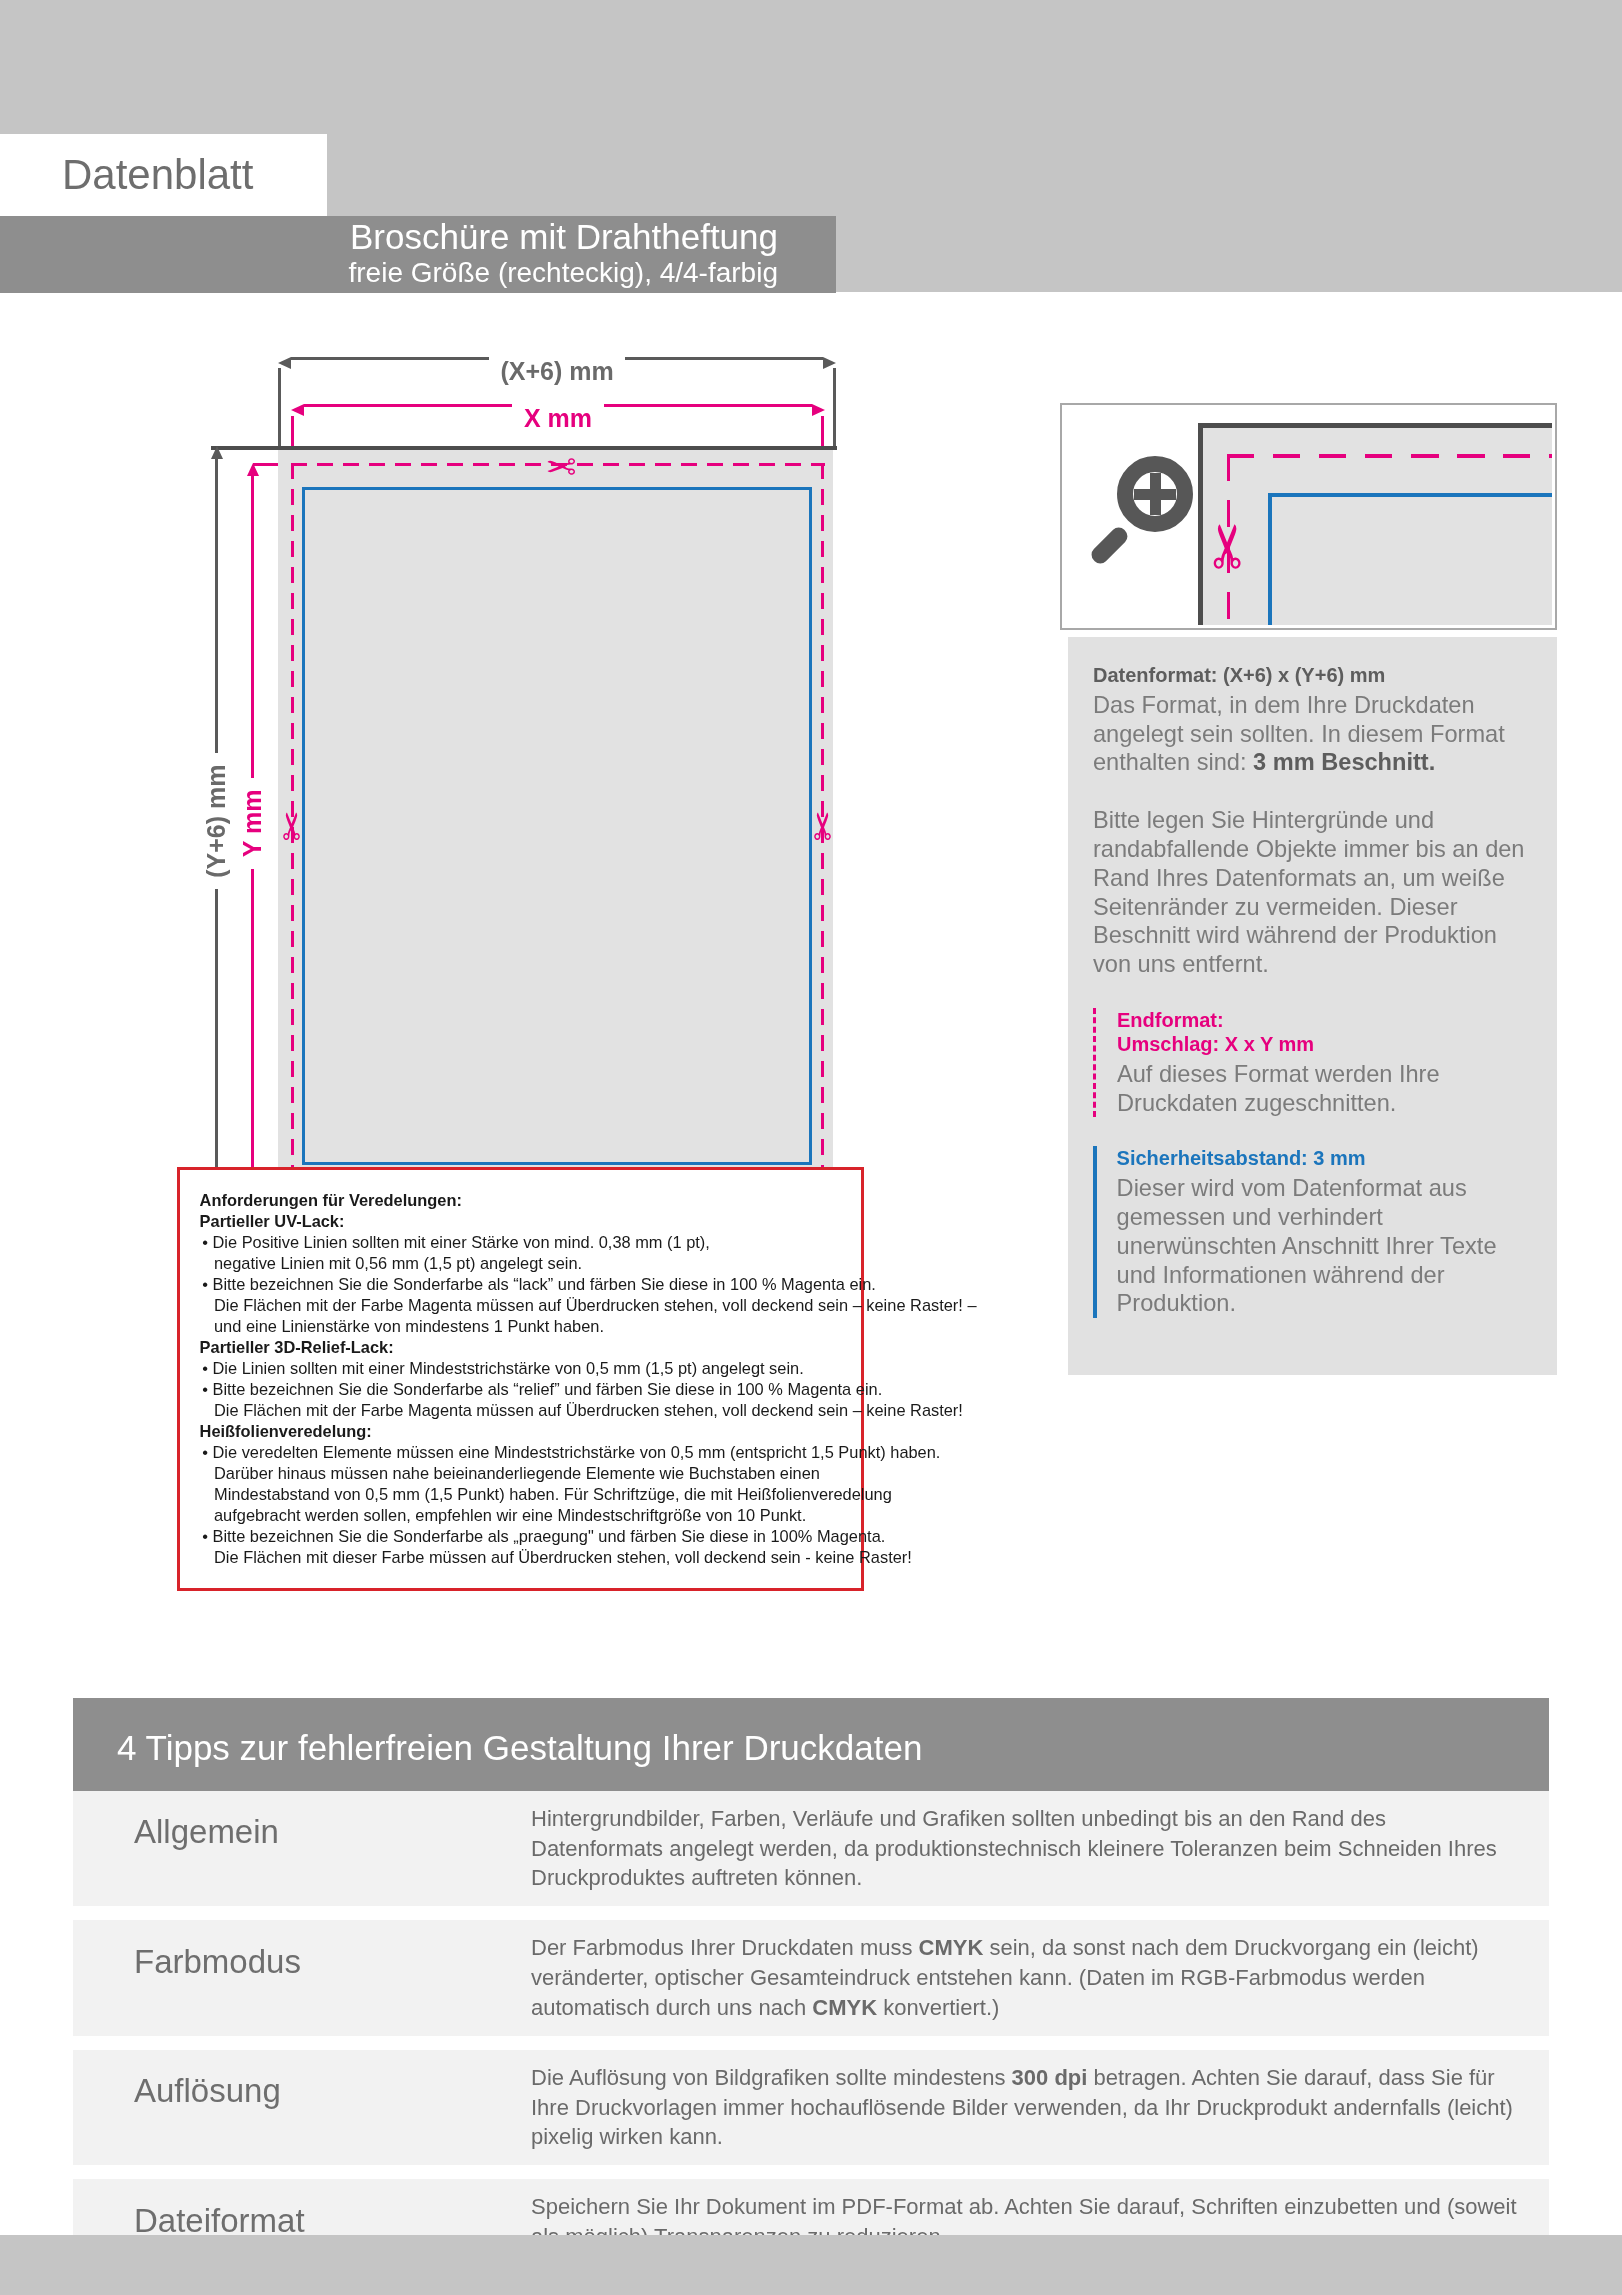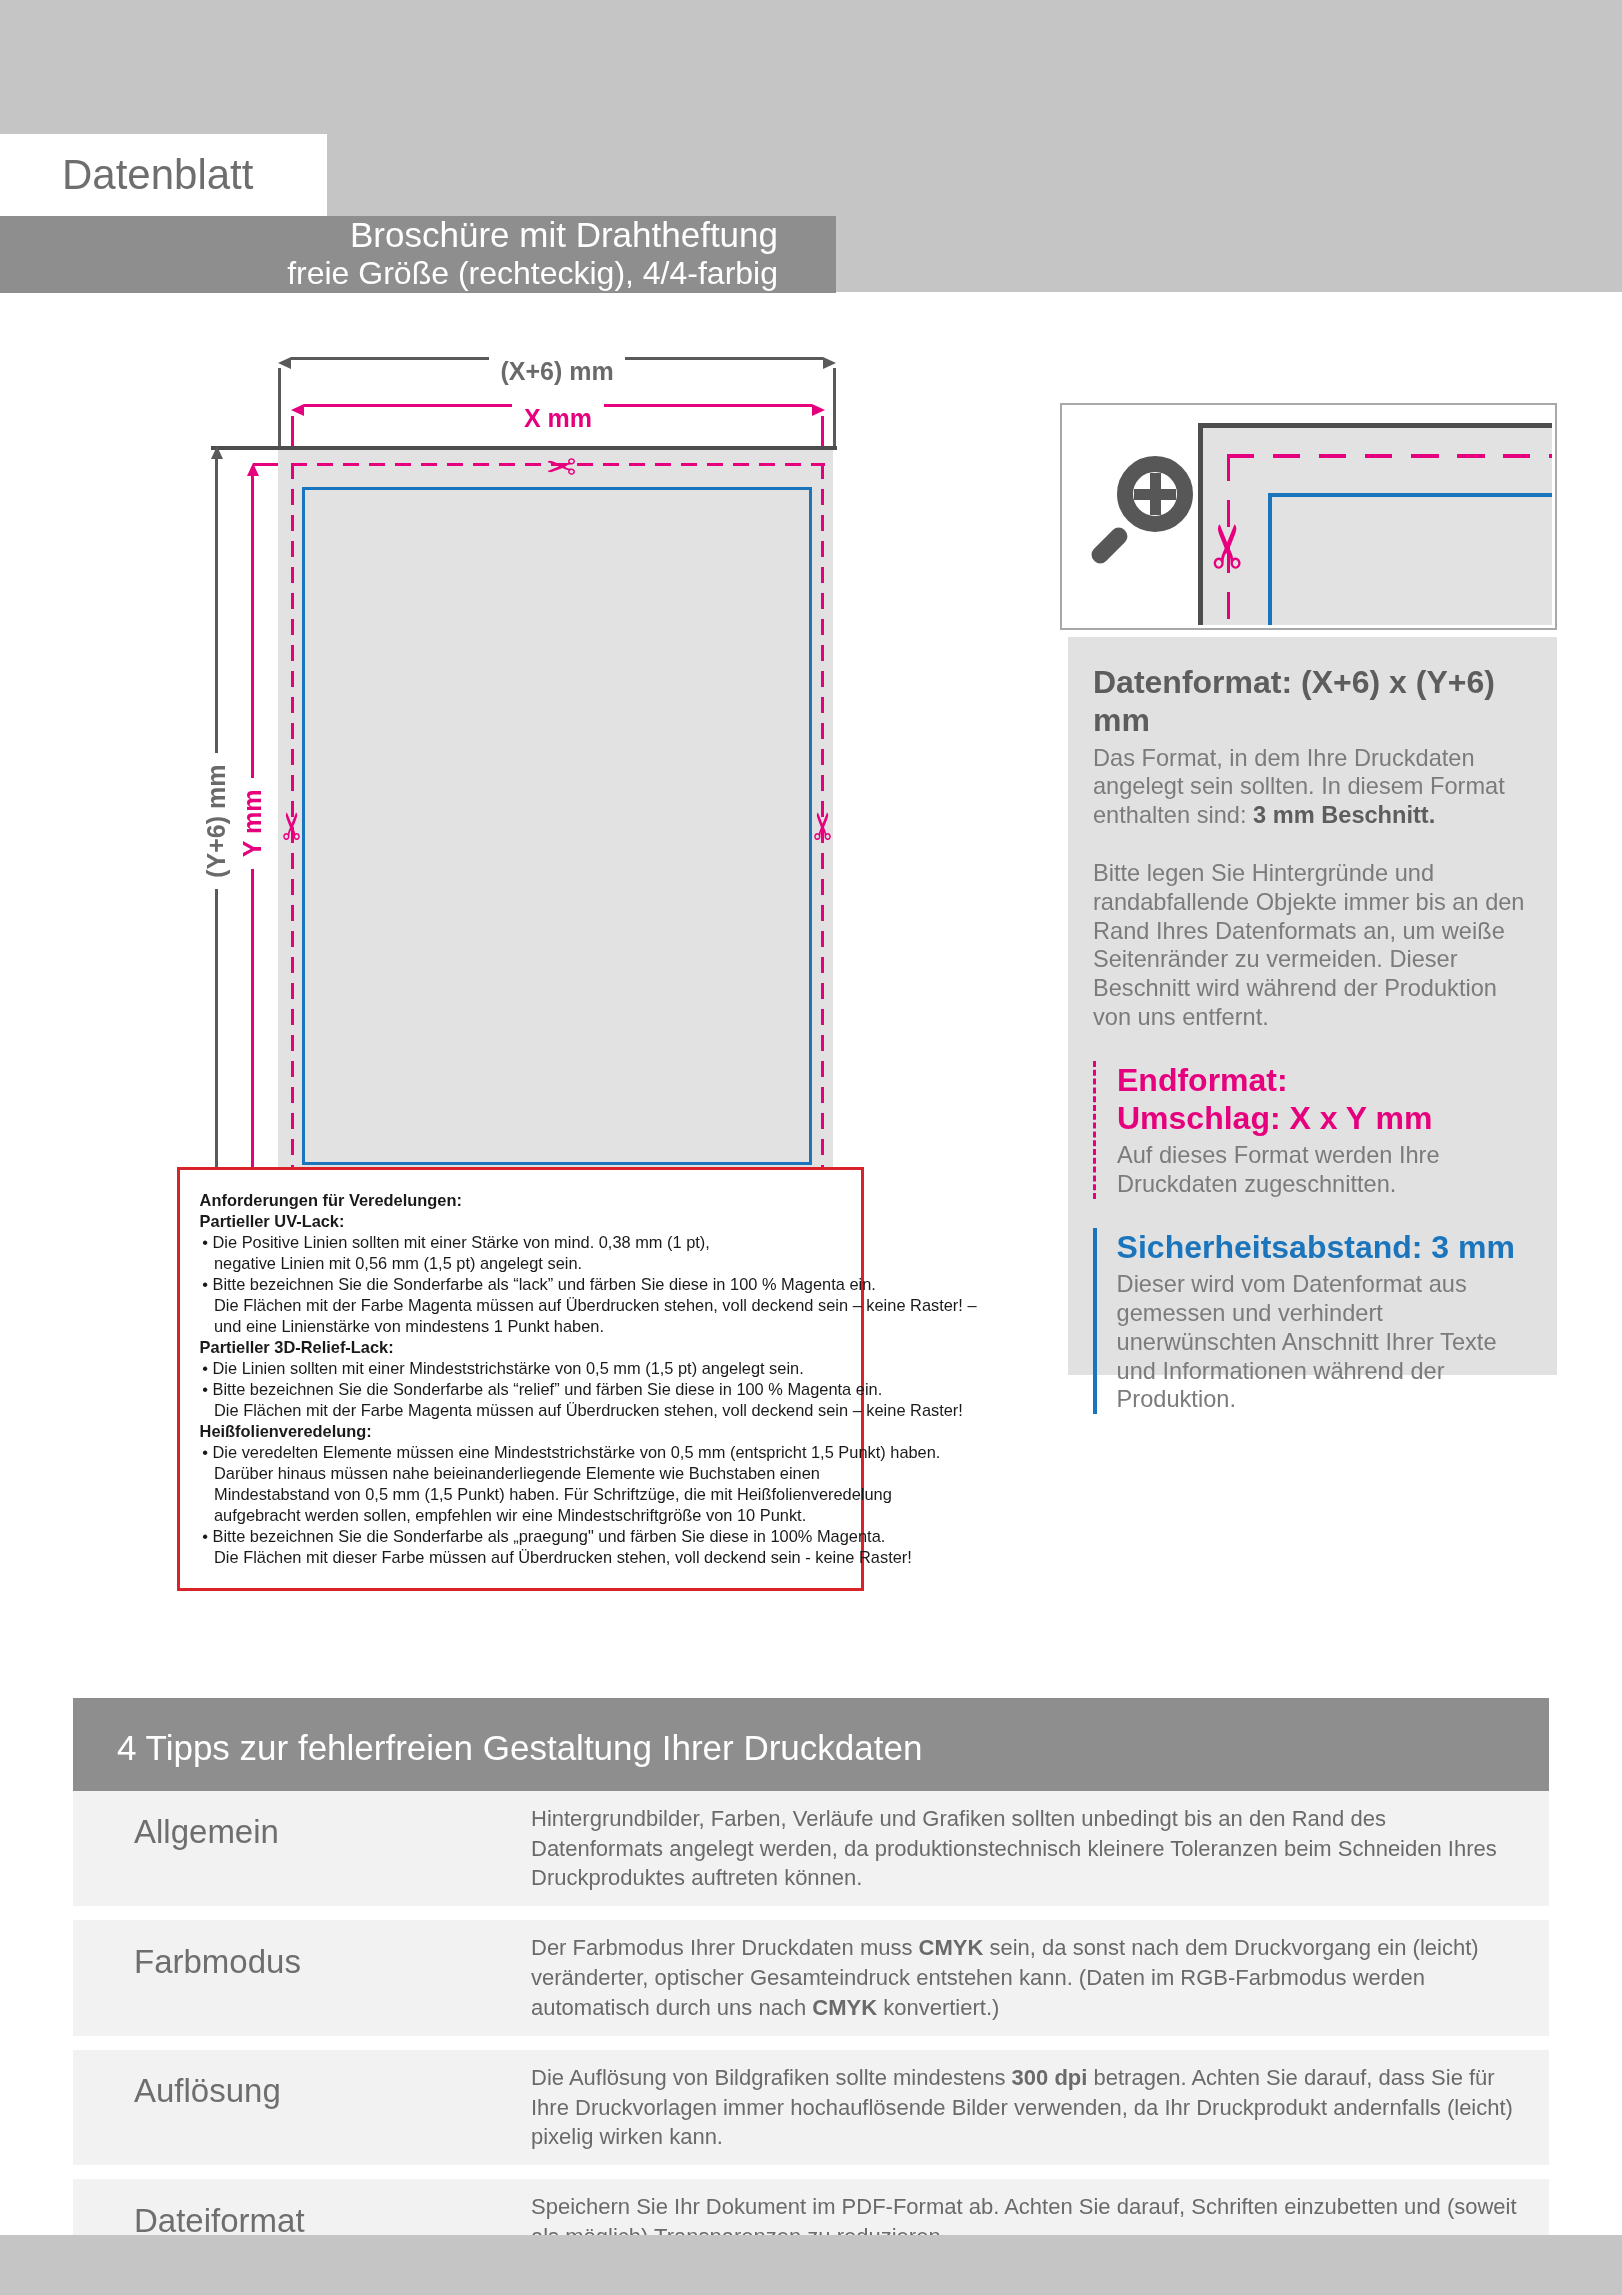--- a/index.html
+++ b/index.html
@@ -9,21 +9,21 @@
   .page { position:relative; width:1623px; height:2295px; background:#ffffff; overflow:hidden; }
 
   
   .top-band { position:absolute; left:0; top:0; width:1623px; height:292px; background:#c5c5c5; }
   .datenblatt-box { position:absolute; left:0; top:134px; width:327px; height:82px; background:#ffffff;
                     display:flex; align-items:center; padding-left:62px;text-align:right; }
   .datenblatt-box span { font-size:42px; color:#6e6e6e; }
   .banner { position:absolute; left:0; top:216px; width:836px; height:77px; background:#8e8e8e;
             display:flex; flex-direction:column; justify-content:center; align-items:flex-end; padding-right:58px; }
   .banner .title { color:#ffffff; font-size:35px; line-height:1.05; }
-  .banner .subtitle { color:#ffffff; font-size:32px; line-height:1.15; margin-top:1.3px;text-align:center; }
+  .banner .subtitle { color:#ffffff; font-size:28px; line-height:1.15; margin-top:1.3px;text-align:center; }
 
   
   .dim { position:absolute; display:flex; }
   .dim .line { flex:1; height:2.6px; }
   .dim .lbl { padding:0 11.8px; font-weight:bold; font-size:25px; white-space:nowrap; }
   .dim.gray .line { background:#5a5a5a; }
   .dim.gray .lbl { color:#6a6a6a; }
   .dim.magenta .line { background:#e6007e; }
   .dim.magenta .lbl { color:#e6007e; }
   .ah { width:0; height:0; }
@@ -79,21 +79,21 @@
   .corner .c-hdash { position:absolute; left:23.6px; top:26px; right:0; height:3.9px;
             background:repeating-linear-gradient(90deg,#e6007e 0 27.5px, transparent 27.5px 46px); }
   .corner .c-vdash { position:absolute; left:23.6px; top:26px; bottom:0; width:3.9px;
             background:repeating-linear-gradient(180deg,#e6007e 0 27.5px, transparent 27.5px 46px); }
   .corner .c-blue { position:absolute; left:65px; top:65px; right:0; bottom:0;
             border-left:4.6px solid #1b75bc; border-top:4.6px solid #1b75bc; }
   .corner .scissors { font-size:60px; }
 
   .info-panel { position:absolute; left:1068px; top:637px; width:489px; height:738px;
                 background:#e1e1e1; padding:26px 22px 0 25px; }
-  .info-panel h3 { font-size:32px; color:#5d5d5d; line-height:1.2; }
+  .info-panel h3 { font-size:20px; color:#5d5d5d; line-height:1.2; }
   .info-panel p { font-size:23.6px; color:#7b7b7b; line-height:1.22; margin-top:3.9px; }
   .info-panel .bold { font-weight:bold; color:#5d5d5d; }
   .blk { margin-top:29px; }
   .blk.endformat { border-left:3.3px dashed #e6007e; padding-left:21px; }
   .blk.endformat h3 { color:#e6007e; }
   .blk.safety { border-left:4.6px solid #1b75bc; padding-left:19.6px; }
   .blk.safety h3 { color:#1b75bc; }
 
   
   .tips-banner { position:absolute; left:73px; top:1698px; width:1476px; height:99px; background:#8e8e8e;

